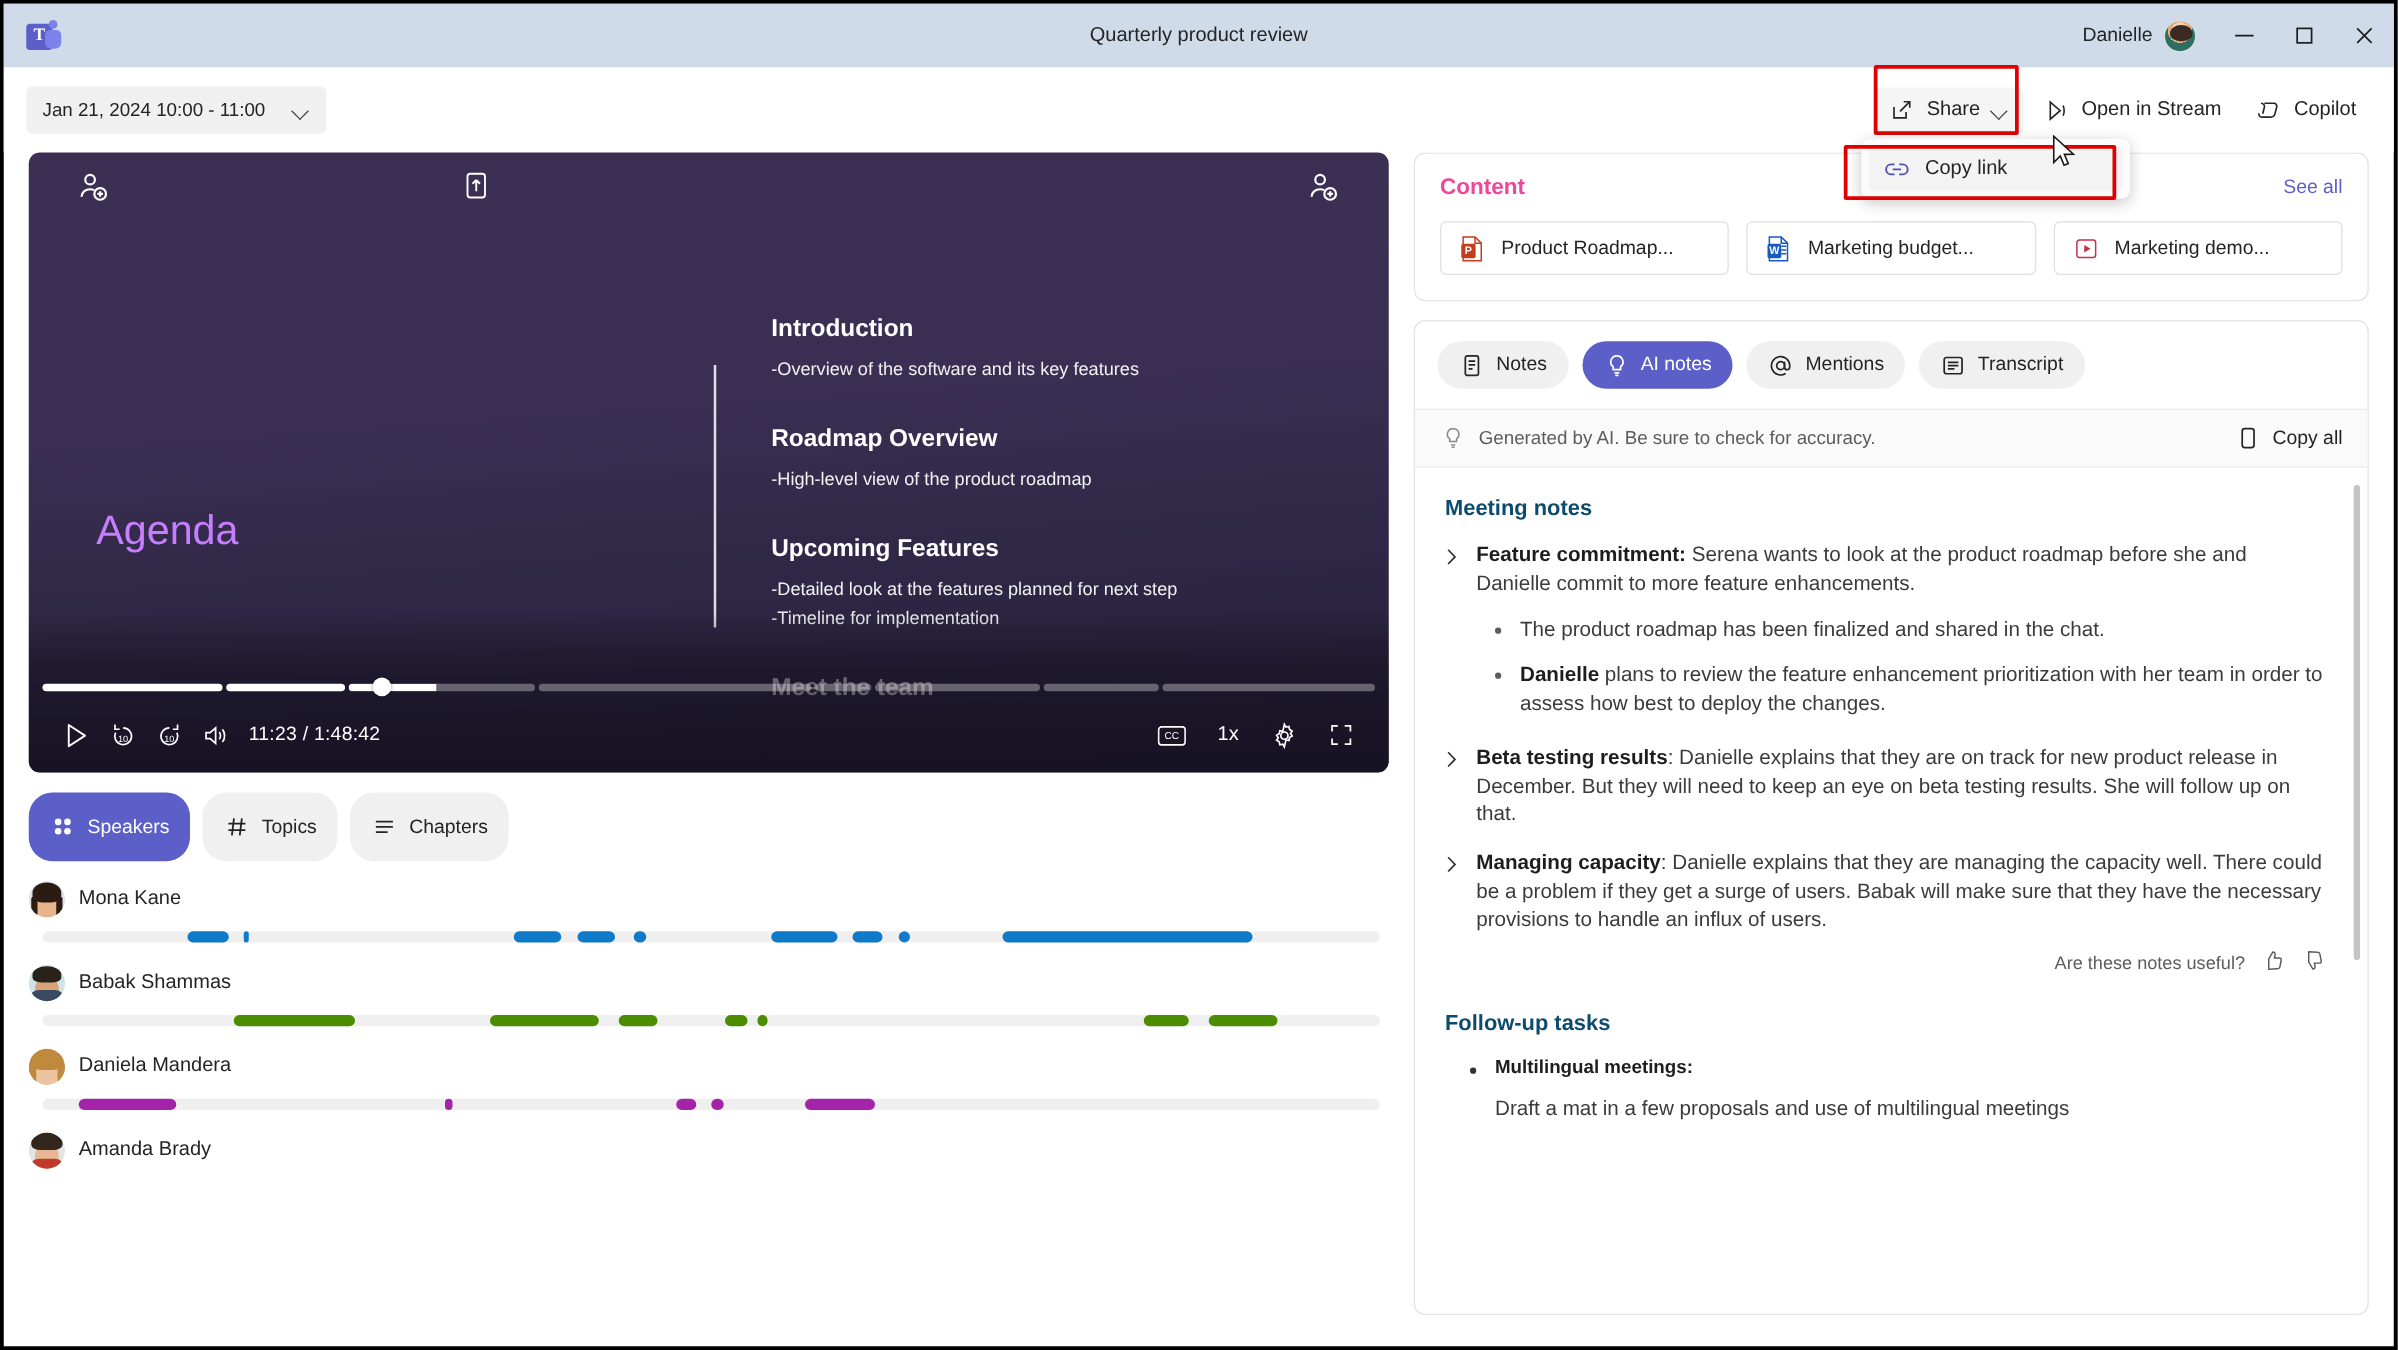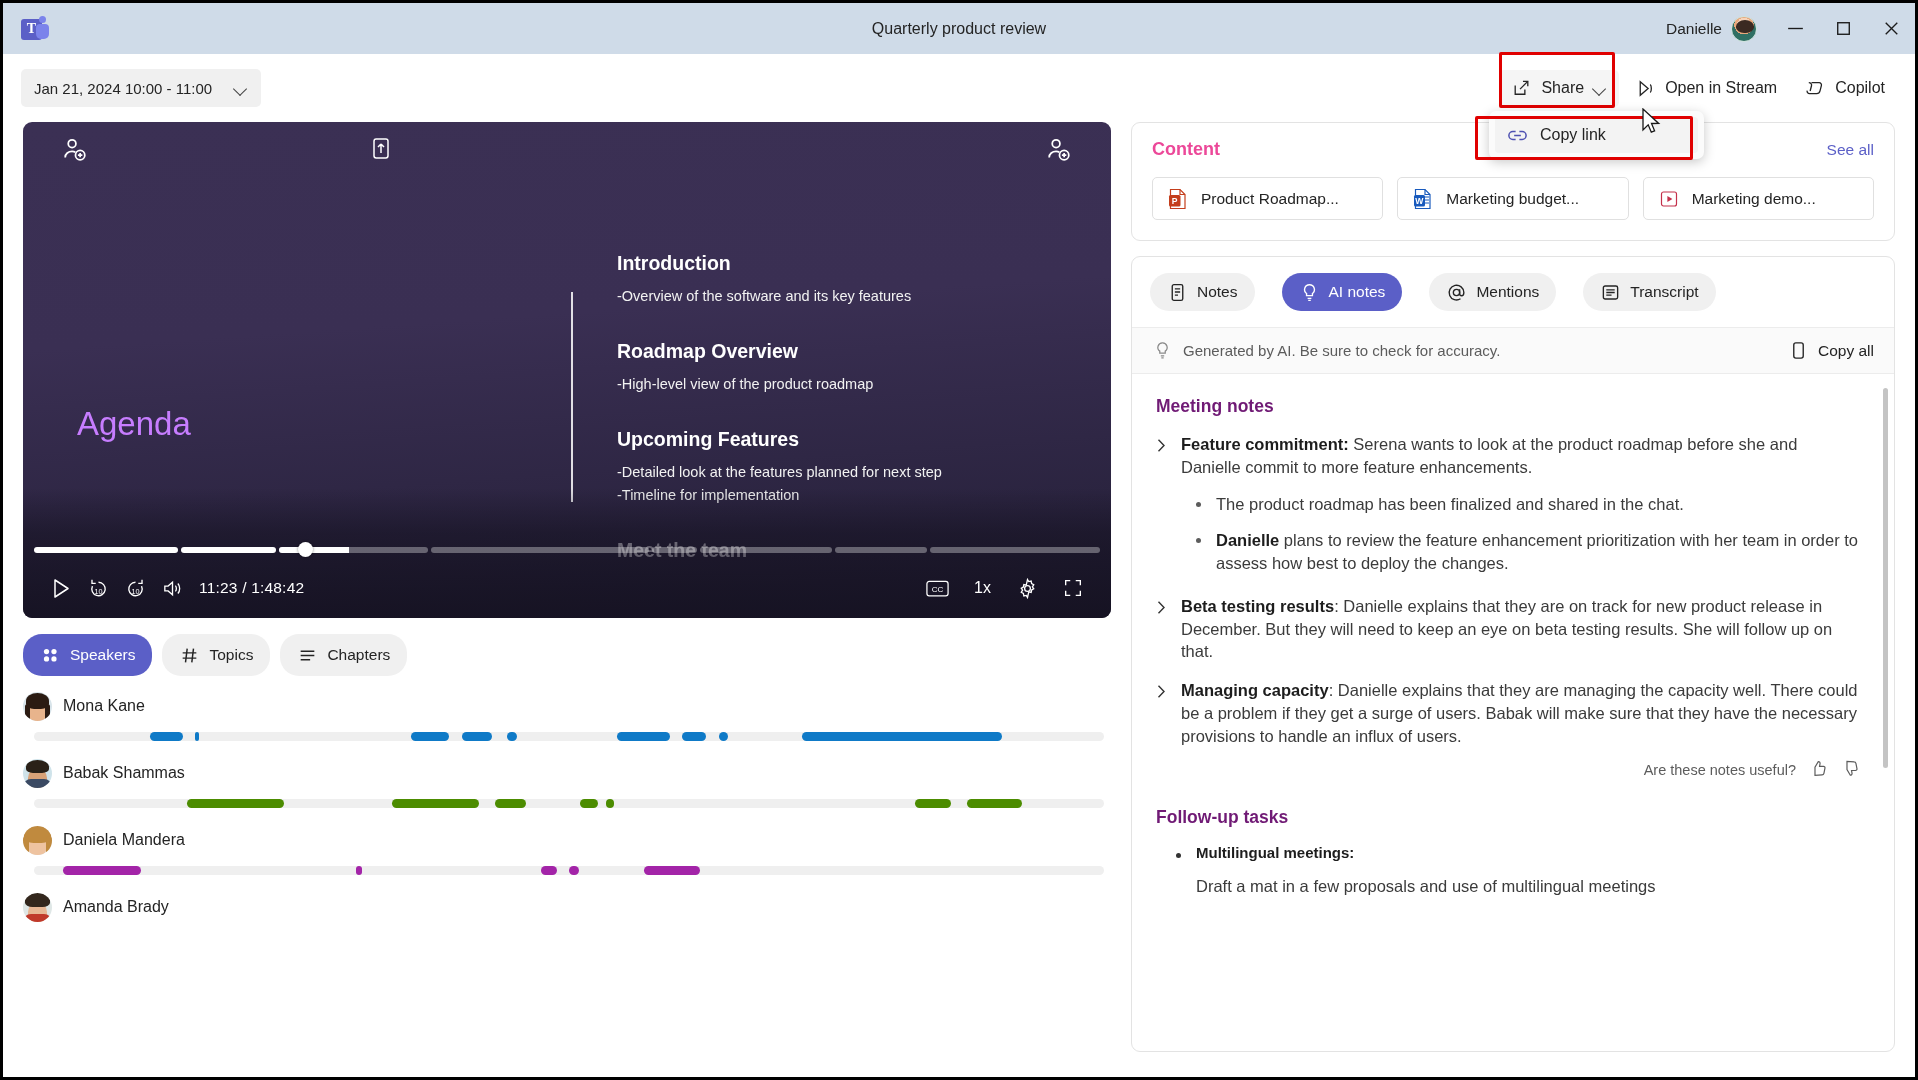--- a/index.html
+++ b/index.html
@@ -167,21 +167,21 @@
   }
   .ctrl { width:37px; height:34px; display:flex; align-items:center; justify-content:center; }
   .timecode { font-size:15.5px; margin-left:8px; letter-spacing:.2px; }
   .ctrls-right { margin-left:auto; display:flex; align-items:center; gap:8px; }
   .speed { font-size:16px; }
 
   
   .filters { display:flex; gap:10px; margin-top:16px; flex:0 0 auto;}
   .pill {
     display:flex; align-items:center; gap:9px;
-    height:42px; padding:0 17px; border-radius:19px;
+    height:55px; padding:0 17px; border-radius:19px;
     background:#f0f0f0; font-size:15.5px; color:#242424;
   }
   .pill.active { background:#5b5fc7; color:#fff; }
 
   
   .speakers { margin-top:14px; overflow:hidden; flex:1; min-height:0; }
   .spk { margin-bottom:16px; }
   .spk-head { display:flex; align-items:center; gap:11px; height:32px; }
   .spk-av { width:29px; height:29px; border-radius:50%; overflow:hidden; position:relative; flex:0 0 29px;}
   .spk-name { font-size:16px; color:#242424; }
@@ -201,36 +201,36 @@
   .content-title { font-size:18px; font-weight:bold; color:#ec4899; }
   .see-all { margin-left:auto; font-size:15.5px; color:#5b5fc7; }
   .chips { display:flex; gap:14px; margin-top:17px; }
   .chip {
     flex:1; height:43px; border:1px solid #e0e0e0; border-radius:5px;
     display:flex; align-items:center; gap:13px; padding:0 15px;
     font-size:15.5px; color:#242424; background:#fff; overflow:hidden; white-space:nowrap;
   }
 
   .notes-card { flex:1; display:flex; flex-direction:column; min-height:0; overflow:hidden; }
-  .tabs { display:flex; gap:27px; padding:16px 18px; border-bottom:1px solid #ececec; }
+  .tabs { display:flex; gap:11px; padding:16px 18px; border-bottom:1px solid #ececec; }
   .tab {
     display:flex; align-items:center; gap:9px;
     height:38px; padding:0 17px; border-radius:19px;
     background:#f0f0f0; font-size:15.5px; color:#242424;
   }
   .tab.active { background:#5b5fc7; color:#fff; }
   .ai-bar {
     display:flex; align-items:center; gap:10px;
     padding:12px 20px; background:#fafafa; border-bottom:1px solid #ececec;
     font-size:15px; color:#5c5c5c;
   }
   .copy-all { margin-left:auto; display:flex; align-items:center; gap:9px; color:#242424; font-size:15.5px;}
   .notes-scroll { flex:1; overflow:hidden; position:relative; padding:22px 34px 0 24px; }
   .notes-inner { position:relative; }
-  .nh { font-size:17.5px; font-weight:bold; color:#701a75; margin-bottom:16px; }
+  .nh { font-size:17.5px; font-weight:bold; color:#0c4a6e; margin-bottom:16px; }
   .note-item { display:flex; gap:11px; margin-bottom:9px; }
   .caret { flex:0 0 14px; padding-top:5px; }
   .note-txt { font-size:16.5px; line-height:1.38; color:#3b3b3b; }
   .note-txt b { color:#1d1d1d; }
   .sub-list { list-style:none; margin:14px 0 20px 36px; }
   .sub-list li {
     position:relative; font-size:16.5px; line-height:1.38; color:#3b3b3b;
     margin-bottom:14px; padding-left:24px;
   }
   .sub-list li::before{

